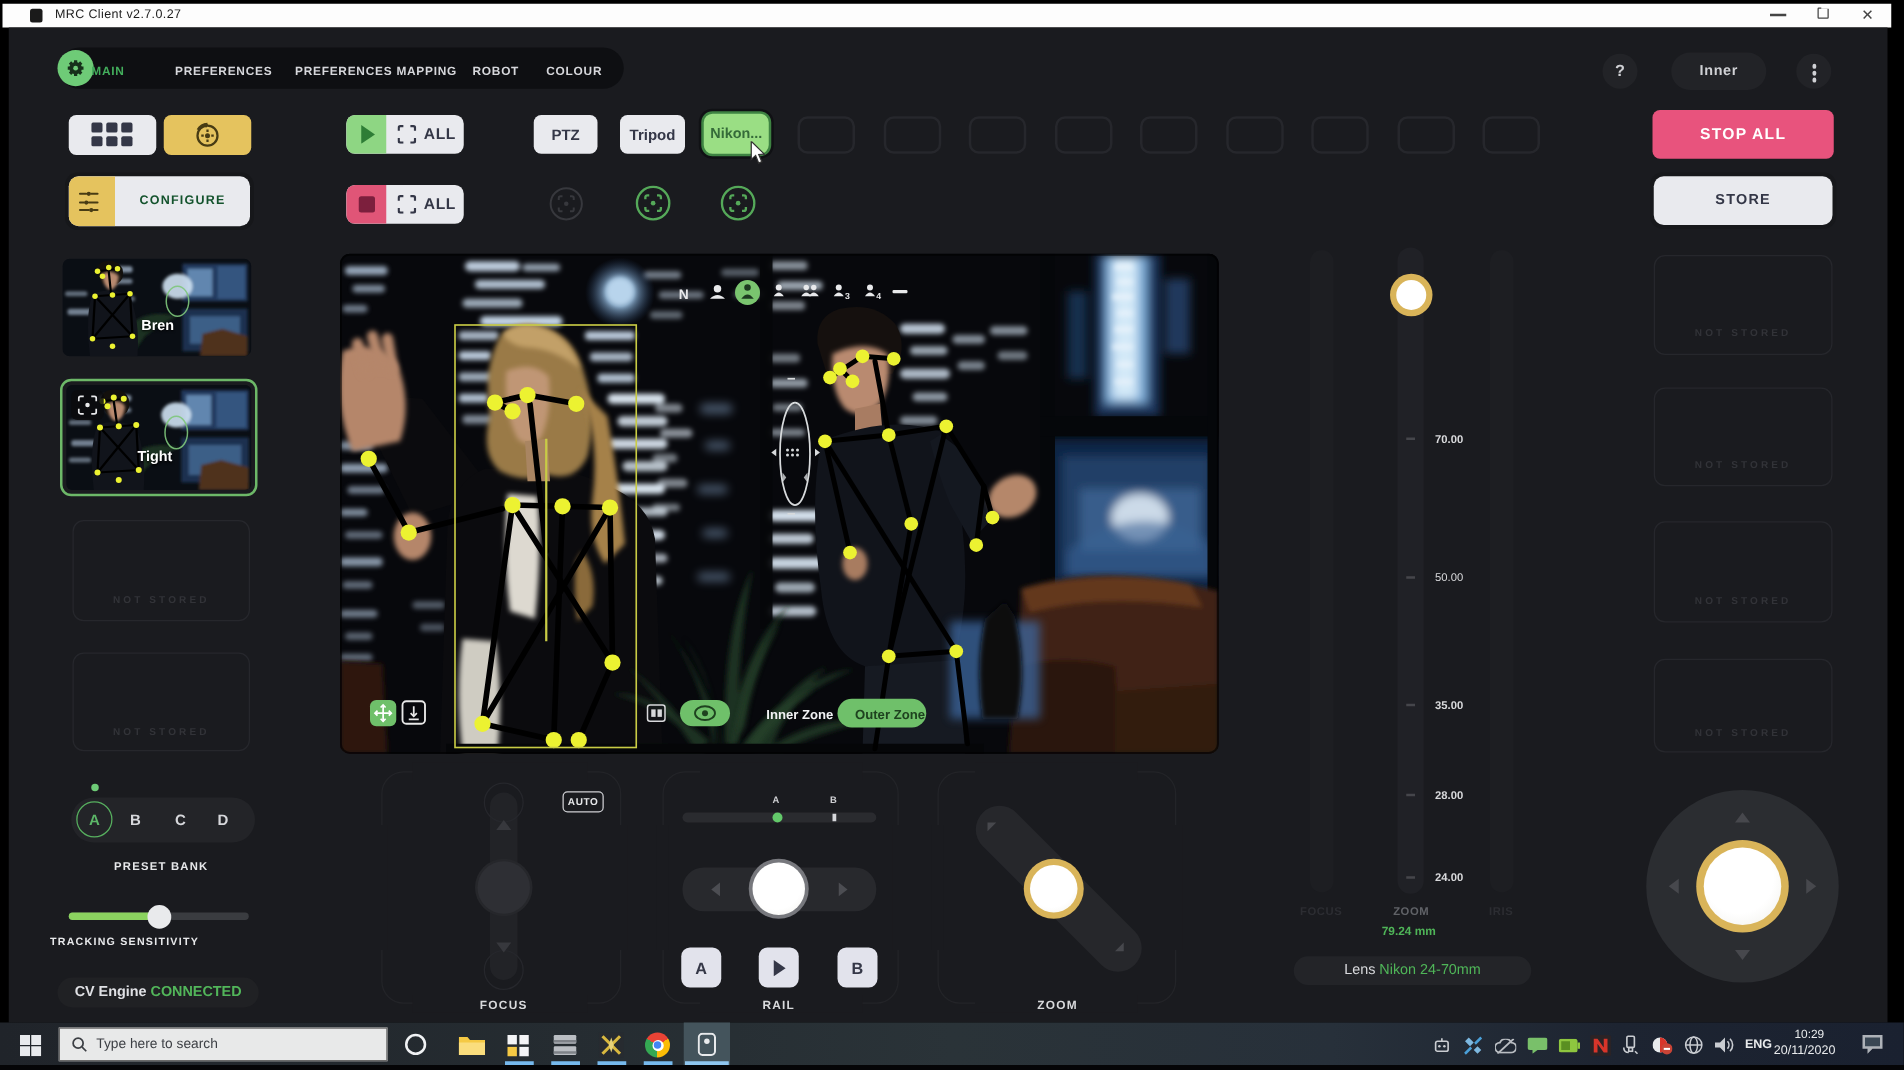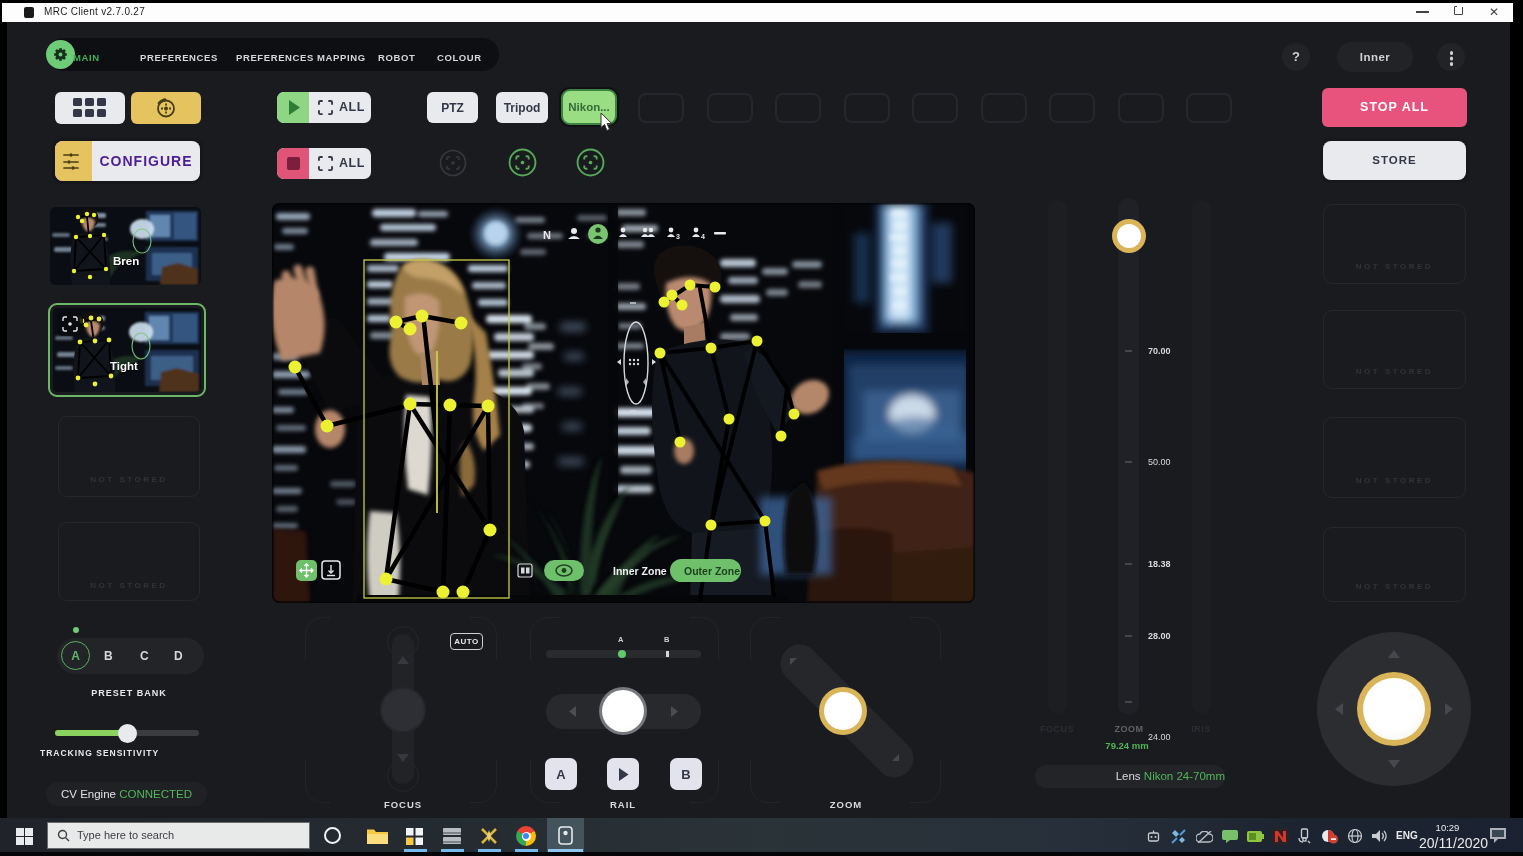--- a/index.html
+++ b/index.html
@@ -86,21 +86,21 @@
         <line x1="10" y1="4" x2="15" y2="4"></line>
         <circle cx="8" cy="4" r="1.7" fill="#483c14" stroke="none"></circle>
         <line x1="1" y1="11" x2="4" y2="11"></line>
         <line x1="8" y1="11" x2="15" y2="11"></line>
         <circle cx="6" cy="11" r="1.7" fill="#483c14" stroke="none"></circle>
         <line x1="1" y1="17" x2="8" y2="17"></line>
         <line x1="12" y1="17" x2="15" y2="17"></line>
         <circle cx="10" cy="17" r="1.7" fill="#483c14" stroke="none"></circle>
       </g>
     </svg>
-<div class="a" style="left:37px;top:0;width:108px;height:40px;color:#4c1d95;font-weight:bold;font-size:14px;letter-spacing:1px;text-align:center;line-height:40px">CONFIGURE</div>
+<div class="a" style="left:37px;top:0;width:108px;height:40px;color:#14532d;font-weight:bold;font-size:10px;letter-spacing:1px;text-align:center;line-height:40px">CONFIGURE</div>
 </div>
 
 <div class="a wbtn" style="left:277px;top:92px;width:94px;height:31px;border-radius:7px;overflow:hidden">
 <div class="a" style="left:0;top:0;width:32px;height:31px;background:#8ed683"></div>
 <svg class="a" style="left:11px;top:8px" width="13" height="15" viewBox="0 0 13 15">
       <path d="M1 0 L12 7.5 L1 15z" fill="#2e7d36"></path>
     </svg>
 <svg class="a" style="left:41px;top:8px" width="15" height="15" viewBox="0 0 16 16" fill="none" stroke="#343747" stroke-width="2">
       <path d="M1 5 V2.5 A1.5 1.5 0 0 1 2.5 1 H5"></path>
       <path d="M11 1 H13.5 A1.5 1.5 0 0 1 15 2.5 V5"></path>
@@ -298,21 +298,21 @@
 <div class="a" style="left:104px;top:649px;color:#d6d7db;font-weight:bold;font-size:12px">B</div>
 <div class="a" style="left:140px;top:649px;color:#d6d7db;font-weight:bold;font-size:12px">C</div>
 <div class="a" style="left:174px;top:649px;color:#d6d7db;font-weight:bold;font-size:12px">D</div>
 <div class="a" style="left:57px;top:688px;width:144px;text-align:center;color:#e7e8ea;font-weight:bold;font-size:9px;letter-spacing:1px">PRESET BANK</div>
 
 <div class="a" style="left:55px;top:730px;width:144px;height:6px;background:#3a3c40;border-radius:3px"></div>
 <div class="a" style="left:55px;top:730px;width:72px;height:6px;background:#8bd35f;border-radius:3px"></div>
 <div class="a" style="left:118px;top:724px;width:19px;height:19px;background:#e9eaec;border-radius:50%"></div>
 <div class="a" style="left:40px;top:748px;width:175px;text-align:left;color:#e7e8ea;font-weight:bold;font-size:8.5px;letter-spacing:1px">TRACKING SENSITIVITY</div>
 
-<div class="a" style="left:46px;top:782px;width:161px;height:24px;background:#202124;border-radius:12px;text-align:center;line-height:24px;font-size:11.5px;font-weight:normal"><span style="color:#e0e1e5">CV Engine </span><span style="color:#52b65a">CONNECTED</span></div>
+<div class="a" style="left:46px;top:782px;width:161px;height:24px;background:#202124;border-radius:12px;text-align:center;line-height:24px;font-size:11.5px;font-weight:bold"><span style="color:#e0e1e5">CV Engine </span><span style="color:#52b65a">CONNECTED</span></div>
 
 <div class="a" id="video" style="left:272px;top:203px;width:703px;height:400px;background:#050608;border-radius:8px;overflow:hidden">
 <svg width="703" height="400" viewBox="0 0 703 400">
 <defs>
 <filter id="b2" x="-30%" y="-30%" width="160%" height="160%">
           <feGaussianBlur stdDeviation="2"></feGaussianBlur>
         </filter>
 <filter id="b4" x="-40%" y="-40%" width="180%" height="180%">
           <feGaussianBlur stdDeviation="4"></feGaussianBlur>
         </filter>
@@ -671,30 +671,30 @@
 <div class="a" style="left:1048px;top:200px;width:19px;height:514px;background:#1d1e22;border-radius:10px"></div>
 <div class="a" style="left:1192px;top:200px;width:19px;height:514px;background:#1d1e22;border-radius:10px"></div>
 <div class="a" style="left:1118px;top:198px;width:21px;height:517px;background:#202126;border-radius:11px"></div>
 <div class="a" style="left:1112px;top:219px;width:34px;height:34px;background:#d9b459;border-radius:50%"></div>
 <div class="a" style="left:1117px;top:224px;width:24px;height:24px;background:#fff;border-radius:50%"></div>
 <div class="a" style="left:1125px;top:350px;width:7px;height:2px;background:#45464b"></div>
 <div class="a" style="left:1148px;top:346px;color:#d8d9db;font-weight:bold;font-size:9px">70.00</div>
 <div class="a" style="left:1125px;top:461px;width:7px;height:2px;background:#45464b"></div>
 <div class="a" style="left:1148px;top:457px;color:#d8d9db;font-weight:normal;font-size:9px">50.00</div>
 <div class="a" style="left:1125px;top:563px;width:7px;height:2px;background:#45464b"></div>
-<div class="a" style="left:1148px;top:559px;color:#d8d9db;font-weight:bold;font-size:9px">18.38</div>
+<div class="a" style="left:1148px;top:559px;color:#d8d9db;font-weight:bold;font-size:9px">35.00</div>
 <div class="a" style="left:1125px;top:635px;width:7px;height:2px;background:#45464b"></div>
 <div class="a" style="left:1148px;top:631px;color:#d8d9db;font-weight:bold;font-size:9px">28.00</div>
 <div class="a" style="left:1125px;top:701px;width:7px;height:2px;background:#45464b"></div>
-<div class="a" style="left:1148px;top:732px;color:#d8d9db;font-weight:normal;font-size:9px">24.00</div>
+<div class="a" style="left:1148px;top:697px;color:#d8d9db;font-weight:bold;font-size:9px">24.00</div>
 <div class="a" style="left:1039px;top:724px;width:36px;text-align:center;color:#2c2d32;font-weight:bold;font-size:9px;letter-spacing:.5px">FOCUS</div>
 <div class="a" style="left:1110px;top:724px;width:38px;text-align:center;color:#606267;font-weight:bold;font-size:9px;letter-spacing:.5px">ZOOM</div>
 <div class="a" style="left:1183px;top:724px;width:36px;text-align:center;color:#2c2d32;font-weight:bold;font-size:9px;letter-spacing:.5px">IRIS</div>
 <div class="a" style="left:1092px;top:740px;width:70px;text-align:center;color:#4fb558;font-weight:bold;font-size:9.5px">79.24 mm</div>
-<div class="a" style="left:1035px;top:765px;width:190px;height:23px;background:#232428;border-radius:12px;text-align:right;line-height:23px;font-size:11.5px"><span style="color:#d9dadd">Lens </span><span style="color:#4fb558">Nikon 24-70mm</span></div>
+<div class="a" style="left:1035px;top:765px;width:190px;height:23px;background:#232428;border-radius:12px;text-align:center;line-height:23px;font-size:11.5px"><span style="color:#d9dadd">Lens </span><span style="color:#4fb558">Nikon 24-70mm</span></div>
 
 <div class="a" style="left:305px;top:617px;width:192px;height:186px;border:1px solid #232428;border-radius:18px"></div>
 <div class="a" style="left:530px;top:617px;width:189px;height:186px;border:1px solid #232428;border-radius:18px"></div>
 <div class="a" style="left:750px;top:617px;width:191px;height:186px;border:1px solid #232428;border-radius:18px"></div>
 
 <div class="a" style="left:330px;top:610px;width:140px;height:14px;background:#1a1b1f"></div>
 <div class="a" style="left:330px;top:796px;width:140px;height:14px;background:#1a1b1f"></div>
 <div class="a" style="left:560px;top:610px;width:130px;height:14px;background:#1a1b1f"></div>
 <div class="a" style="left:560px;top:796px;width:130px;height:14px;background:#1a1b1f"></div>
 <div class="a" style="left:780px;top:610px;width:130px;height:14px;background:#1a1b1f"></div>
@@ -865,17 +865,17 @@
     <circle cx="8" cy="8" r="6.5"></circle>
     <ellipse cx="8" cy="8" rx="3" ry="6.5"></ellipse>
     <line x1="1.5" y1="8" x2="14.5" y2="8"></line>
   </svg>
 <svg class="a" style="left:1372px;top:829px" width="16" height="14" viewBox="0 0 16 14">
     <path d="M0 5 L4 5 L8 1 L8 13 L4 9 L0 9z" fill="#c9ccd1"></path>
     <path d="M10 4 A4.5 4.5 0 0 1 10 10 M12 2 A7 7 0 0 1 12 12" stroke="#c9ccd1" stroke-width="1.3" fill="none"></path>
   </svg>
 <div class="a" style="left:1396px;top:830px;color:#e8eaec;font-size:10px;font-weight:bold">ENG</div>
 <div class="a" style="left:1425px;top:822px;width:45px;text-align:center;color:#e8eaec;font-size:9.5px">10:29</div>
-<div class="a" style="left:1419px;top:835px;width:57px;text-align:left;color:#e8eaec;font-size:14px">20/11/2020</div>
+<div class="a" style="left:1419px;top:835px;width:57px;text-align:left;color:#e8eaec;font-size:10px">20/11/2020</div>
 <svg class="a" style="left:1489px;top:827px" width="18" height="17" viewBox="0 0 18 17">
     <path d="M1 1 L17 1 L17 12 L9 12 L5 16 L5 12 L1 12z" fill="#aeb2b8"></path>
     <path d="M3 3 L15 3 L15 10 L3 10z" fill="#3a4754"></path>
   </svg>
 
 </body></html>

